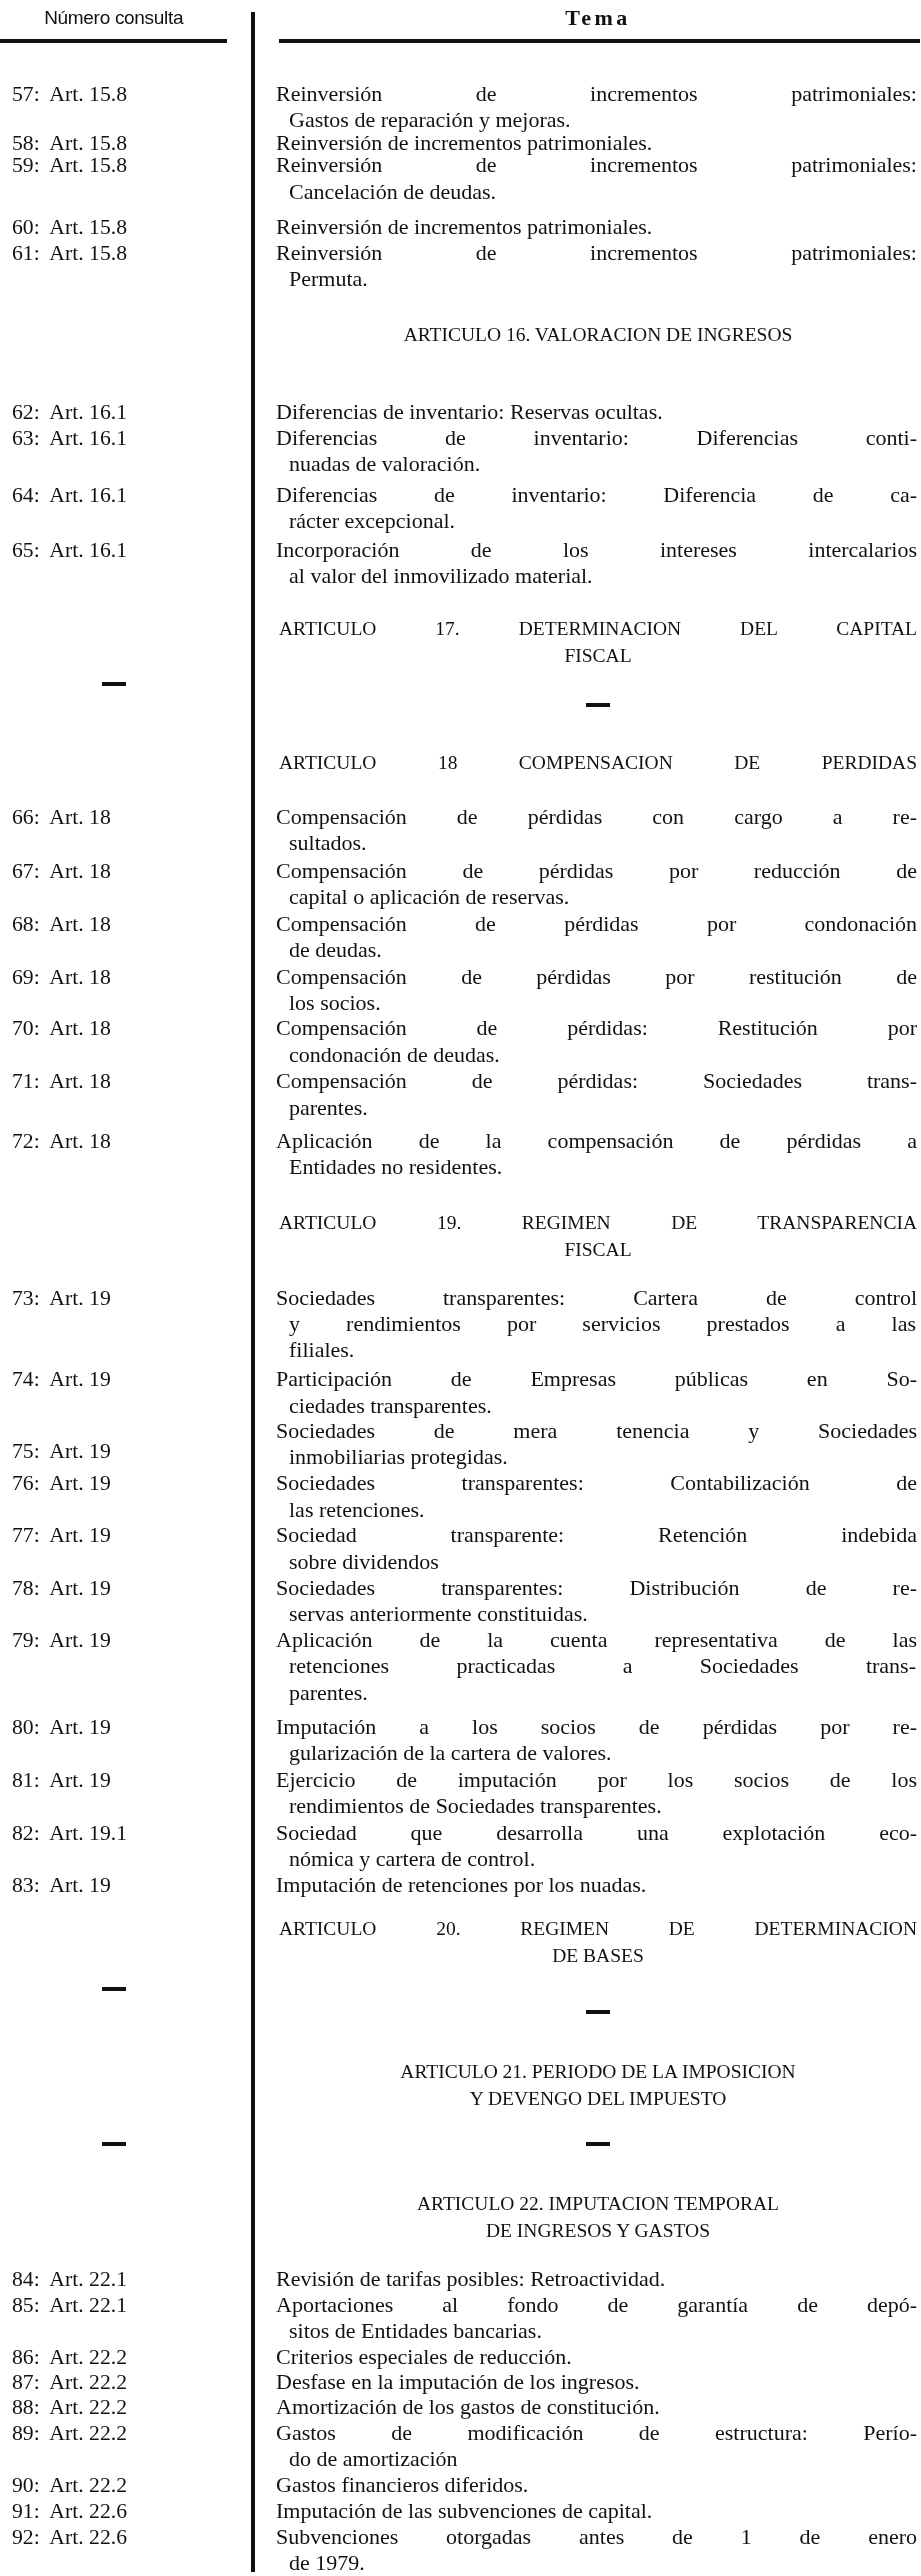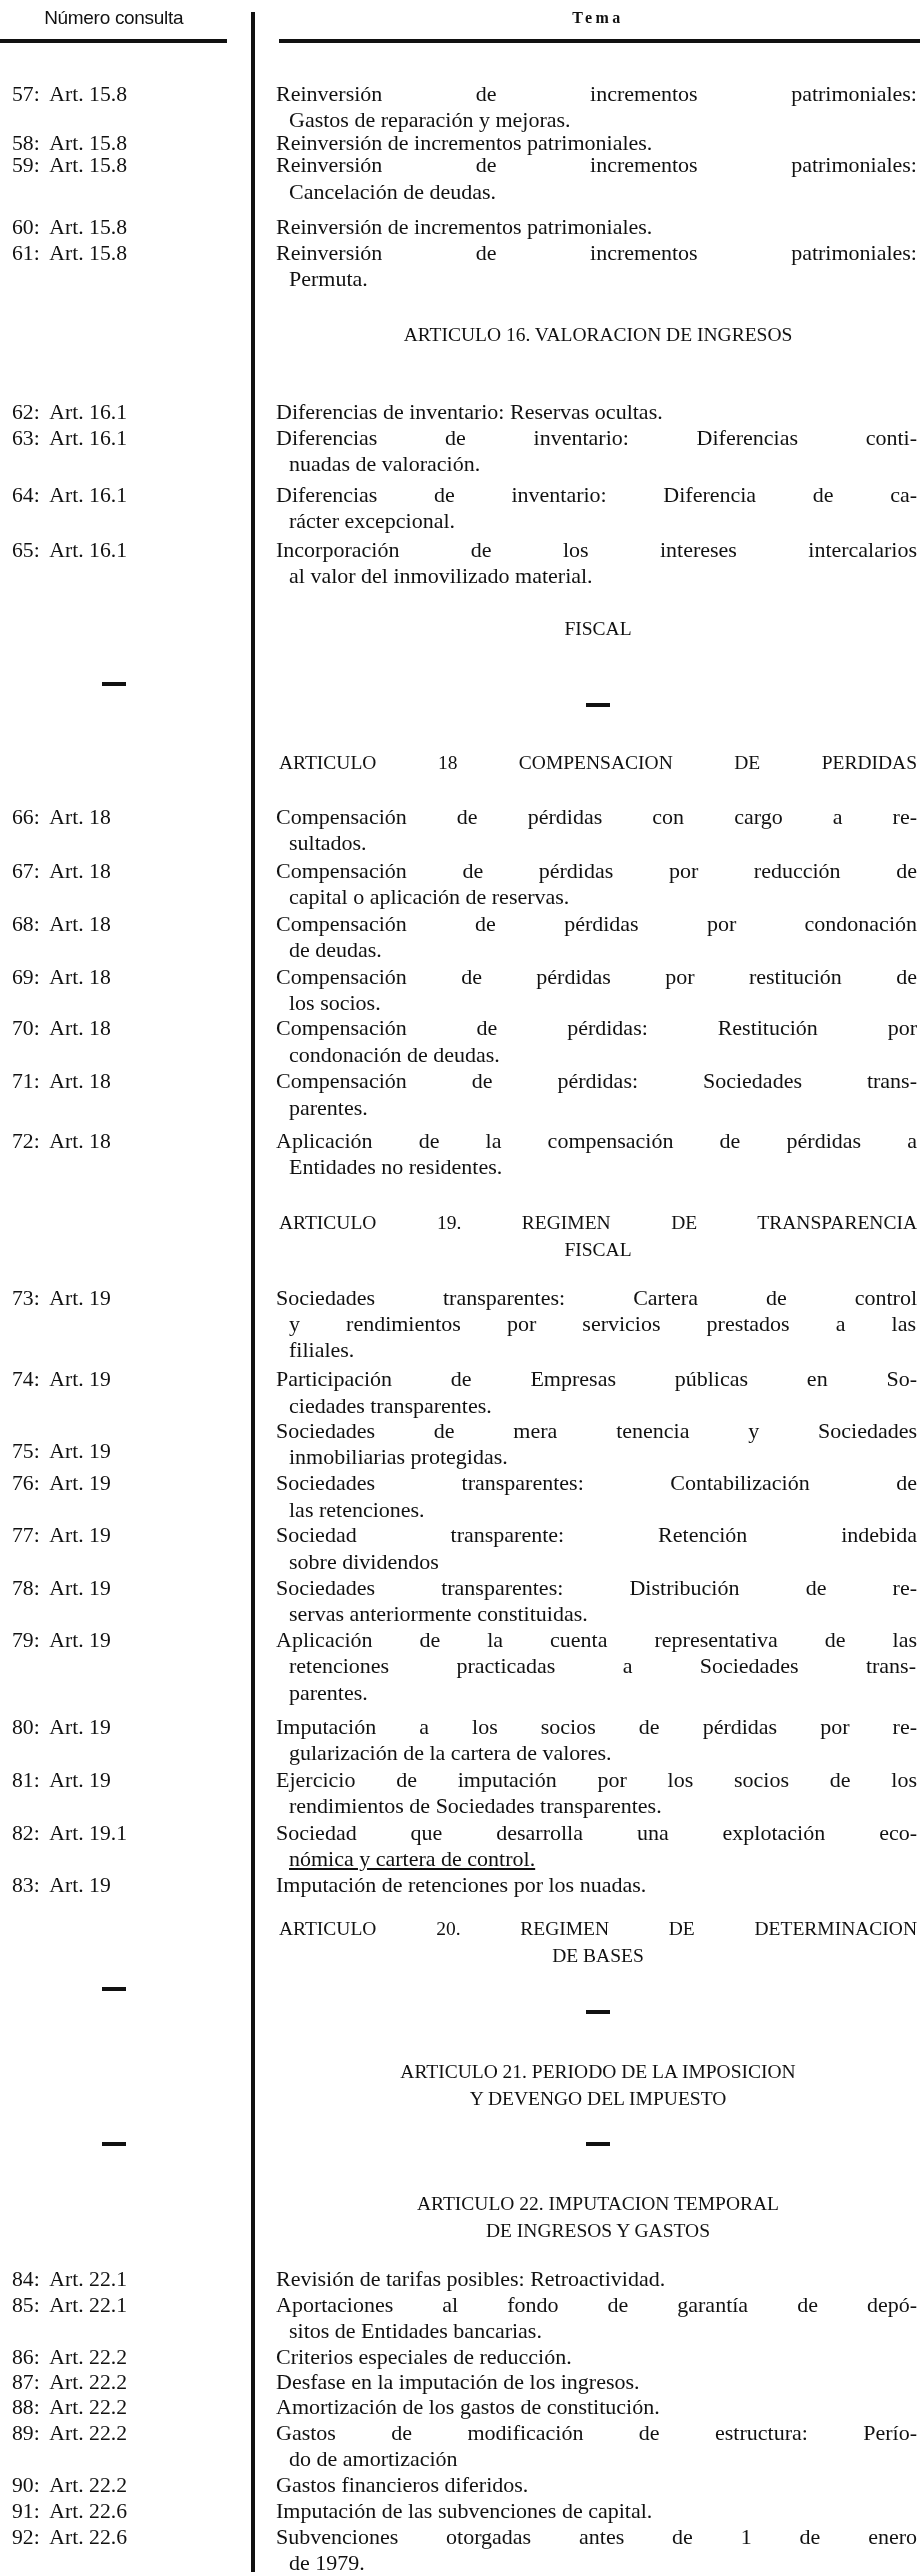--- a/index.html
+++ b/index.html
@@ -1,21 +1,21 @@
 <!DOCTYPE html>
 <html style="font-size:14px"><head>
 <meta charset="utf-8">
 <style>
   html, body { margin: 0; padding: 0; background: #ffffff; }
   body { width: 922px; height: 2576px; position: relative; overflow: hidden;
          font-family: "Liberation Serif", "DejaVu Serif", serif; color: #111; }
   .page { position: absolute; left: 0; top: 0; width: 822px; height: 2576px; }
   .hdr { position: absolute; top: 5.2px; font-size: 21px; line-height: 26px; }
   .hdr-left { left: 5.2px; width: 217px; text-align: center; font-family: "Liberation Sans", "DejaVu Sans", sans-serif; font-size: 19px; letter-spacing: -0.3px; }
-  .hdr-right { left: 279px; width: 638px; text-align: center; letter-spacing: 3.5px; font-weight: bold; font-size: 16px; }
+  .hdr-right { left: 279px; width: 638px; text-align: center; letter-spacing: 3.5px; font-weight: bold; font-size: 22px; }
   .rule { position: absolute; top: 39px; height: 3.5px; background: #111; }
   .rule-left { left: 0; width: 227px; }
   .rule-right { left: 279px; width: 641px; }
   .divider { position: absolute; left: 251px; top: 12px; width: 3.5px; height: 2560px; background: #111; }
   .num { position: absolute; left: 12px; font-size: 21.7px; line-height: 26px; white-space: pre; font-family: "Liberation Serif", serif; }
   .line { position: absolute; left: 276px; width: 641px; font-size: 22px; line-height: 26px; white-space: nowrap; }
   .line.just { text-align: justify; text-align-last: justify; white-space: normal; height: 26px; overflow: hidden; }
   .line.cont { left: 289px; width: 627px; }
   .heading { position: absolute; left: 279px; width: 638px; text-align: center; font-size: 19.5px; line-height: 27px; text-transform: uppercase; }
   .heading .hl { display: block; }
@@ -53,20 +53,21 @@
       <div class="num" style="top: 425px;">63:  Art. 16.1</div>
       <div class="line just" style="top: 425px;">Diferencias de inventario: Diferencias conti-</div>
       <div class="line cont" style="top: 451px;">nuadas de valoración.</div>
       <div class="num" style="top: 482px;">64:  Art. 16.1</div>
       <div class="line just" style="top: 482px;">Diferencias de inventario: Diferencia de ca-</div>
       <div class="line cont" style="top: 508px;">rácter excepcional.</div>
       <div class="num" style="top: 537px;">65:  Art. 16.1</div>
       <div class="line just" style="top: 537px;">Incorporación de los intereses intercalarios</div>
       <div class="line cont" style="top: 563px;">al valor del inmovilizado material.</div>
       <div class="heading" style="top: 615px;">
+        <span class="hl just">ARTICULO 17.  DETERMINACION DEL CAPITAL</span>
         <span class="hl">FISCAL</span>
       </div>
       <div class="dash" style="top: 682px; left: 102px;"></div>
       <div class="dash" style="top: 703px; left: 586px;"></div>
       <div class="heading" style="top: 749px;">
         <span class="hl just">ARTICULO 18  COMPENSACION DE PERDIDAS</span>
       </div>
       <div class="num" style="top: 804px;">66:  Art. 18</div>
       <div class="line just" style="top: 804px;">Compensación de pérdidas con cargo a re-</div>
       <div class="line cont" style="top: 830px;">sultados.</div>
@@ -116,21 +117,21 @@
       <div class="line cont just" style="top: 1653px;">retenciones practicadas a Sociedades trans-</div>
       <div class="line cont" style="top: 1680px;">parentes.</div>
       <div class="num" style="top: 1714px;">80:  Art. 19</div>
       <div class="line just" style="top: 1714px;">Imputación a los socios de pérdidas por re-</div>
       <div class="line cont" style="top: 1740px;">gularización de la cartera de valores.</div>
       <div class="num" style="top: 1767px;">81:  Art. 19</div>
       <div class="line just" style="top: 1767px;">Ejercicio de imputación por los socios de los</div>
       <div class="line cont" style="top: 1793px;">rendimientos de Sociedades transparentes.</div>
       <div class="num" style="top: 1820px;">82:  Art. 19.1</div>
       <div class="line just" style="top: 1820px;">Sociedad que desarrolla una explotación eco-</div>
-      <div class="line cont" style="top: 1846px; text-decoration: underline;">nómica y cartera de control.</div>
+      <div class="line cont" style="top: 1846px;">nómica y cartera de control.</div>
       <div class="num" style="top: 1872px;">83:  Art. 19</div>
       <div class="line" style="top: 1872px;">Imputación de retenciones por los nuadas.</div>
       <div class="heading" style="top: 1915px;">
         <span class="hl just">ARTICULO 20.  REGIMEN DE DETERMINACION</span>
         <span class="hl">DE BASES</span>
       </div>
       <div class="dash" style="top: 1987px; left: 102px;"></div>
       <div class="dash" style="top: 2010px; left: 586px;"></div>
       <div class="heading" style="top: 2058px;">
         <span class="hl">ARTICULO 21.  PERIODO DE LA IMPOSICION</span>

